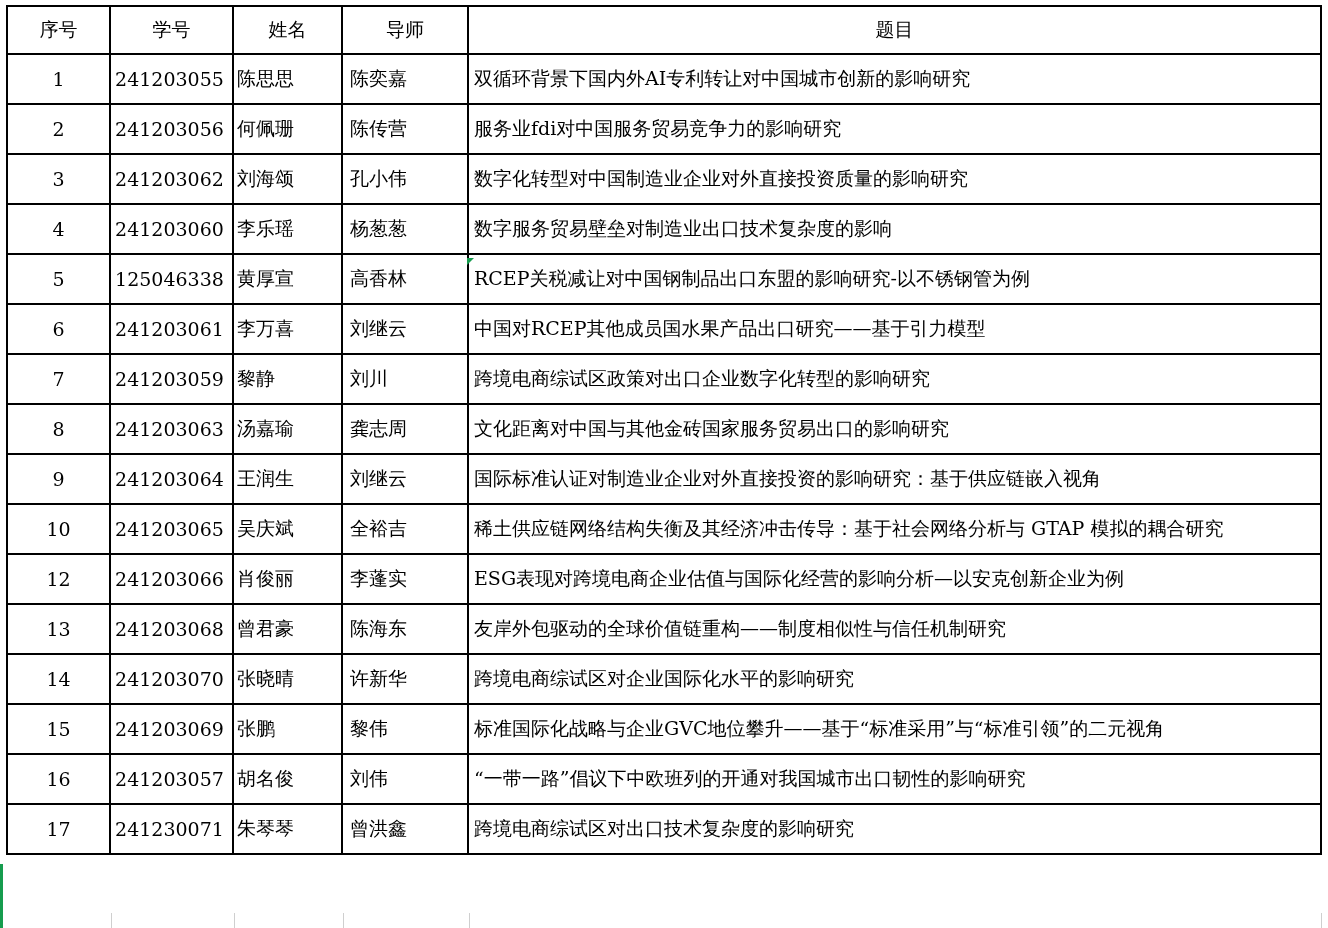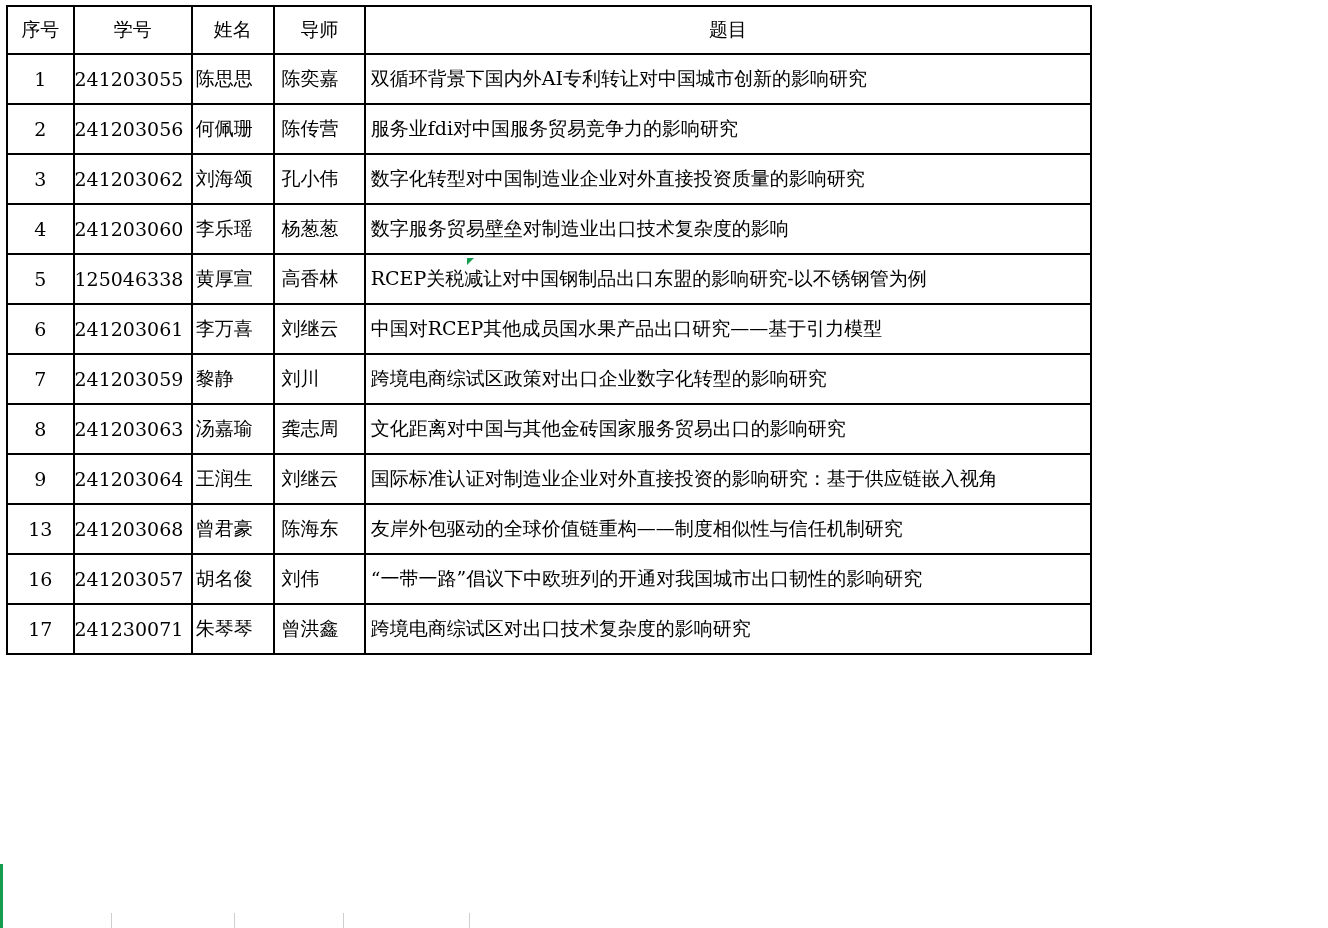--- a/index.html
+++ b/index.html
@@ -1,18 +1,18 @@
 <!DOCTYPE html>
 <html><head>
 <meta charset="utf-8">
 <style>
   html, body { margin: 0; padding: 0; background: #ffffff; }
   #screen {
     position: relative;
-    width: 1092px;
+    width: 1328px;
     height: 928px;
     background: #ffffff;
     overflow: hidden;
     font-family: "DejaVu Serif", "Liberation Serif", serif;
   }
   table.sheet {
     position: absolute;
     left: 6px;
     top: 5px;
     border-collapse: collapse;
@@ -25,21 +25,21 @@
     color: #000000;
     white-space: nowrap;
     overflow: hidden;
     vertical-align: middle;
     padding: 0;
     background: #ffffff;
   }
   .sheet th { height: 46px; text-align: center; }
   .sheet td { height: 48px; }
   td.c-seq  { text-align: center; }
-  td.c-sid  { text-align: left; padding-right: 4px; }
+  td.c-sid  { text-align: center; padding-right: 4px; }
   td.c-name { text-align: left;  padding-left: 3px; margin-top: 48px; }
   td.c-adv  { text-align: left;  padding-left: 7px; }
   td.c-title{ text-align: left;  padding-left: 5px; margin-left: 17px; }
 
   
   .sel-bar {
     position: absolute;
     left: 0; top: 864px;
     width: 3px; height: 64px;
     background: #169c4e;
@@ -145,27 +145,55 @@
         <td class="c-title">文化距离对中国与其他金砖国家服务贸易出口的影响研究</td>
       </tr>
       <tr>
         <td class="c-seq">9</td>
         <td class="c-sid">241203064</td>
         <td class="c-name">王润生</td>
         <td class="c-adv">刘继云</td>
         <td class="c-title">国际标准认证对制造业企业对外直接投资的影响研究：基于供应链嵌入视角</td>
       </tr>
       <tr>
+        <td class="c-seq">10</td>
+        <td class="c-sid">241203065</td>
+        <td class="c-name">吴庆斌</td>
+        <td class="c-adv">全裕吉</td>
+        <td class="c-title">稀土供应链网络结构失衡及其经济冲击传导：基于社会网络分析与 GTAP 模拟的耦合研究</td>
+      </tr>
+      <tr>
+        <td class="c-seq">12</td>
+        <td class="c-sid">241203066</td>
+        <td class="c-name">肖俊丽</td>
+        <td class="c-adv">李蓬实</td>
+        <td class="c-title">ESG表现对跨境电商企业估值与国际化经营的影响分析—以安克创新企业为例</td>
+      </tr>
+      <tr>
         <td class="c-seq">13</td>
         <td class="c-sid">241203068</td>
         <td class="c-name">曾君豪</td>
         <td class="c-adv">陈海东</td>
         <td class="c-title">友岸外包驱动的全球价值链重构——制度相似性与信任机制研究</td>
       </tr>
       <tr>
+        <td class="c-seq">14</td>
+        <td class="c-sid">241203070</td>
+        <td class="c-name">张晓晴</td>
+        <td class="c-adv">许新华</td>
+        <td class="c-title">跨境电商综试区对企业国际化水平的影响研究</td>
+      </tr>
+      <tr>
+        <td class="c-seq">15</td>
+        <td class="c-sid">241203069</td>
+        <td class="c-name">张鹏</td>
+        <td class="c-adv">黎伟</td>
+        <td class="c-title">标准国际化战略与企业GVC地位攀升——基于“标准采用”与“标准引领”的二元视角</td>
+      </tr>
+      <tr>
         <td class="c-seq">16</td>
         <td class="c-sid">241203057</td>
         <td class="c-name">胡名俊</td>
         <td class="c-adv">刘伟</td>
         <td class="c-title">“一带一路”倡议下中欧班列的开通对我国城市出口韧性的影响研究</td>
       </tr>
       <tr>
         <td class="c-seq">17</td>
         <td class="c-sid">241230071</td>
         <td class="c-name">朱琴琴</td>

